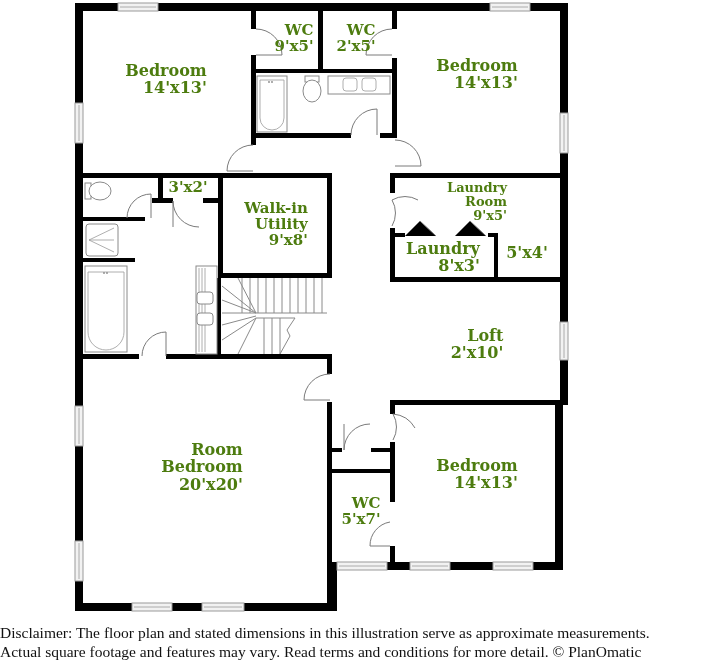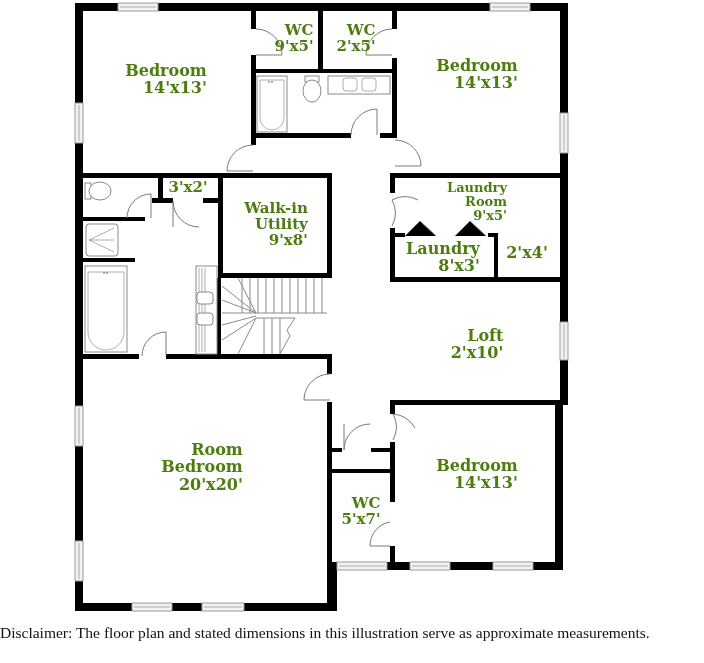--- a/index.html
+++ b/index.html
@@ -269,21 +269,21 @@
 <div class="room-label sz-sm" style="left:477px; top:181px;">
   <span class="name">Laundry</span>
   <span class="name">Room</span>
   <span class="dim">9'x5'</span>
 </div>
 <div class="room-label sz-lg" style="left:443px; top:240px;">
   <span class="name">Laundry</span>
   <span class="dim">8'x3'</span>
 </div>
 <div class="room-label sz-lg" style="left:527px; top:244px;">
-  <span class="dim">2'x4'</span>
+  <span class="dim">5'x4'</span>
 </div>
 <div class="room-label sz-lg" style="left:477px; top:327px;">
   <span class="name">Loft</span>
   <span class="dim">2'x10'</span>
 </div>
 <div class="room-label sz-lg" style="left:202px; top:441px;">
   <span class="name">Room</span>
   <span class="name">Bedroom</span>
   <span class="dim">20'x20'</span>
 </div>
@@ -291,13 +291,14 @@
   <span class="name">Bedroom</span>
   <span class="dim">14'x13'</span>
 </div>
 <div class="room-label sz-md" style="left:361px; top:495px;">
   <span class="name">WC</span>
   <span class="dim">5'x7'</span>
 </div>
 
 <div id="disclaimer">
   <span>Disclaimer: The floor plan and stated dimensions in this illustration serve as approximate measurements.</span>
+  <span>Actual square footage and features may vary. Read terms and conditions for more detail. © PlanOmatic</span>
 </div>
 
 </body></html>

